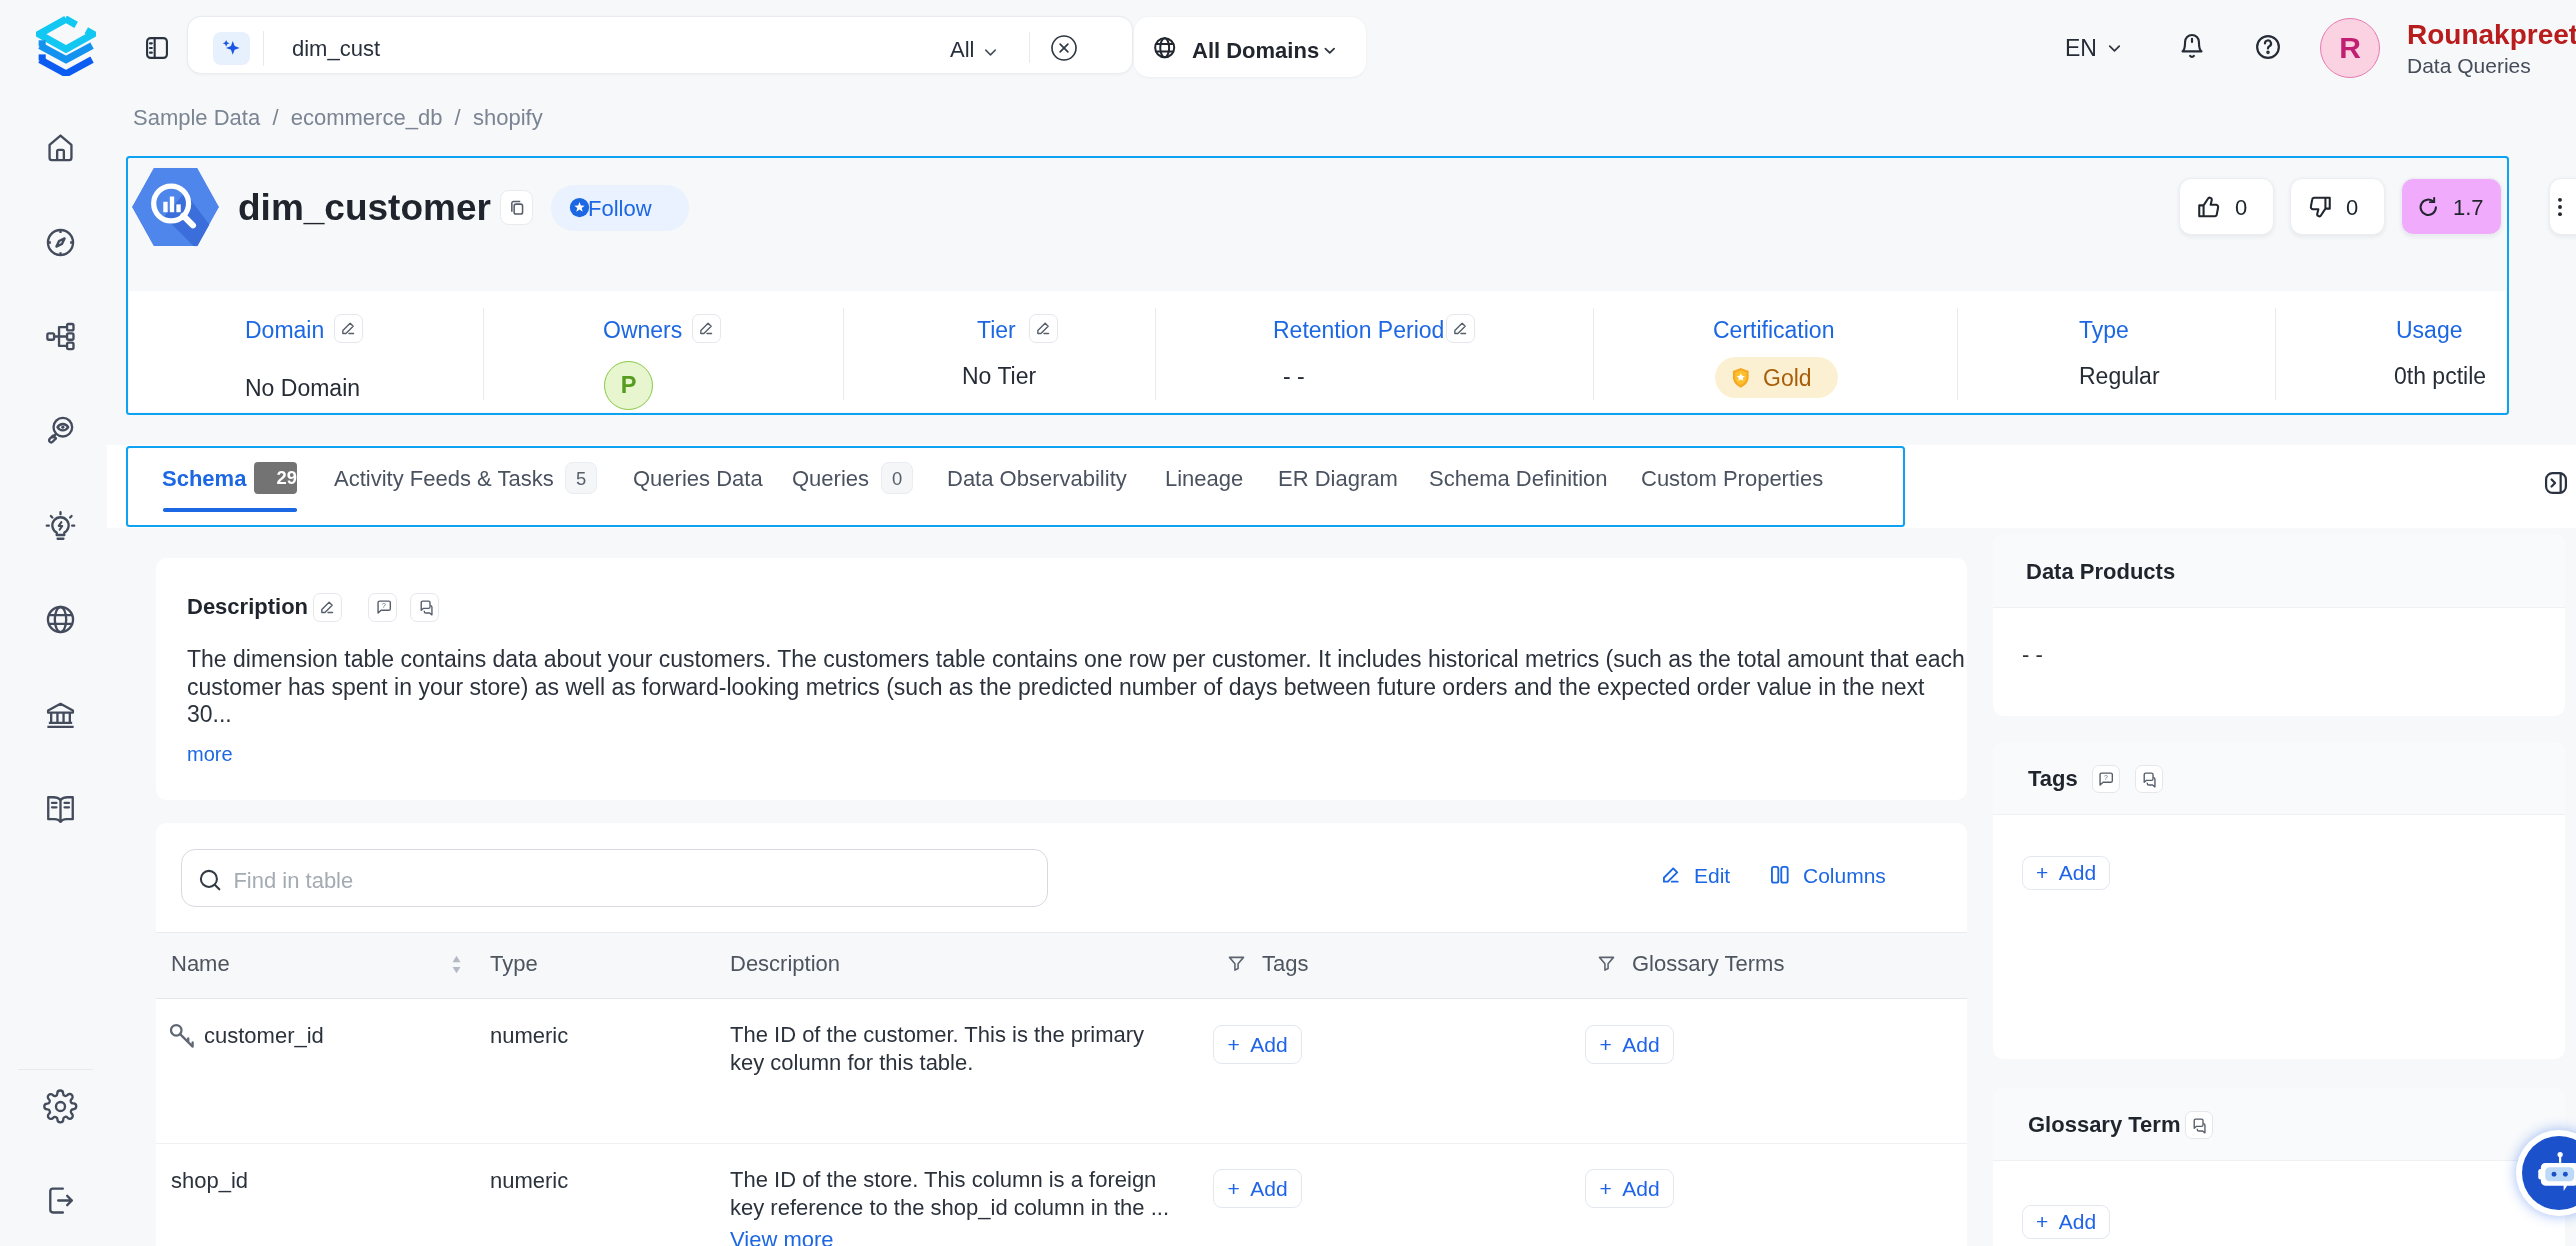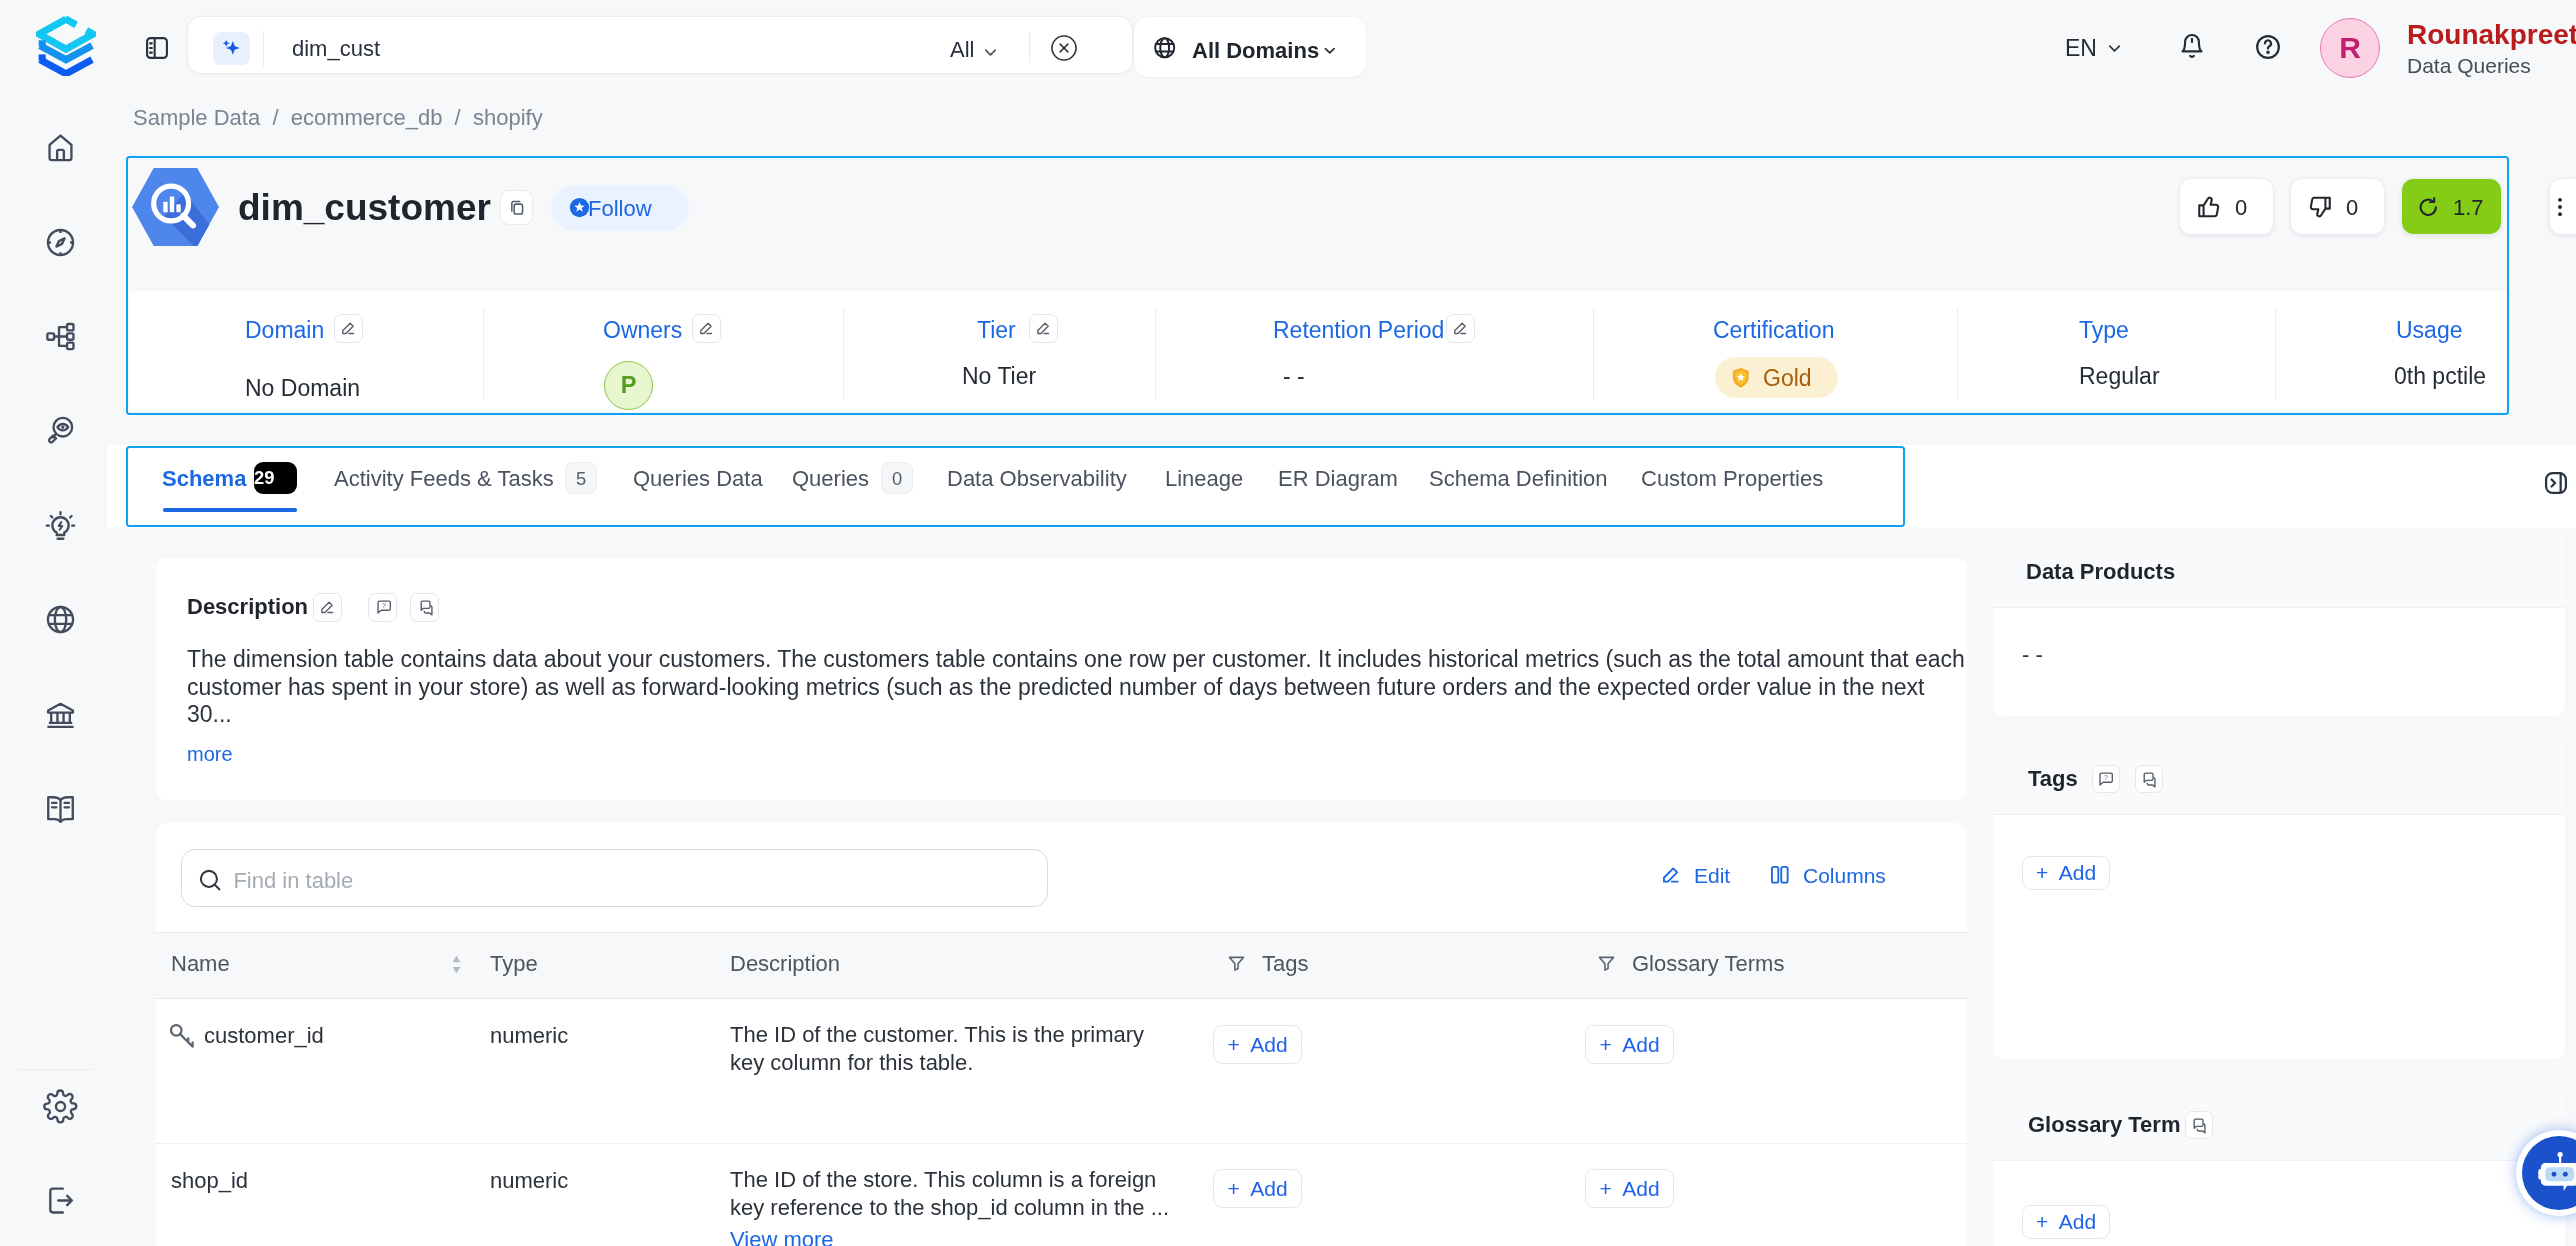--- a/index.html
+++ b/index.html
@@ -140,21 +140,21 @@
   <div class="abs" style="left:55px; top:15.8px; font-size:22px; color:#21262e;">0</div>
 </div>
 <div class="abs" style="left:2290px; top:178px; width:95px; height:57px; background:#fff; border:0.9px solid #eceef2; border-radius:12.3px; box-shadow:0 1.8px 4.4px rgba(30,40,60,0.07);">
   <svg class="abs" style="left:15.8px; top:15px;" width="26" height="26" viewBox="0 0 24 24" fill="none" stroke="#21262e" stroke-width="1.9" stroke-linejoin="round">
     <g transform="rotate(180 12 12)">
         <path d="M7 10.5 v10 M7 20.5 h10.2 a2 2 0 0 0 2 -1.7 l1.2 -6.3 a2 2 0 0 0 -2 -2.5 h-4.9 l1 -4.2 a1.9 1.9 0 0 0 -3.5 -1.4 l-4 6.1 h-4 v10 h4"></path>
       </g>
   </svg>
   <div class="abs" style="left:55px; top:15.8px; font-size:22px; color:#21262e;">0</div>
 </div>
-<div class="abs" style="left:2401px; top:178px; width:101px; height:57px; background:#84cc16; border:0.9px solid #eceef2; border-radius:12.3px; box-shadow:0 1.8px 4.4px rgba(30,40,60,0.07);">
+<div class="abs" style="left:2401px; top:178px; width:101px; height:57px; background:#f0abfc; border:0.9px solid #eceef2; border-radius:12.3px; box-shadow:0 1.8px 4.4px rgba(30,40,60,0.07);">
   <svg class="abs" style="left:14px; top:15.8px;" width="24.5" height="24.5" viewBox="0 0 24 24" fill="none" stroke="#21262e" stroke-width="2" stroke-linecap="round">
     <path d="M19.5 12 a7.5 7.5 0 1 1 -2.2 -5.3"></path>
     <path d="M17.8 2.8 v4.2 h-4.2" stroke-width="1.9"></path>
   </svg>
   <div class="abs" style="left:51px; top:15.8px; font-size:22px; color:#21262e;">1.7</div>
 </div>
 <div class="abs" style="left:2549px; top:178px; width:40px; height:57px; background:#fff; border:0.9px solid #eceef2; border-radius:12.3px; box-shadow:0 1.8px 4.4px rgba(30,40,60,0.07);">
   <svg class="abs" style="left:-2.6px; top:15px;" width="26" height="26" viewBox="0 0 24 24" fill="#21262e">
     <circle cx="12" cy="5.4" r="1.8"></circle>
       <circle cx="12" cy="12" r="1.8"></circle>
@@ -219,21 +219,21 @@
   <div class="abs" style="left:2079px; top:317px; font-size:23px; color:#1c67e3;">Type</div>
   <div class="abs" style="left:2079px; top:363px; font-size:23px; color:#262c36;">Regular</div>
 
   <div class="abs" style="left:2396px; top:317px; font-size:23px; color:#1c67e3;">Usage</div>
   <div class="abs" style="left:2394px; top:363px; font-size:23px; color:#262c36;">0th pctile</div>
 </div>
 
 <div class="abs" style="left:107px; top:445px; width:2469px; height:83px; background:#fff;"></div>
 <div class="abs" style="left:126px; top:446px; width:1779px; height:81px; border:2.6px solid #0da2f2; border-radius:3.5px;"></div>
 <div class="abs" style="left:162px; top:466px; font-size:22px; font-weight:700; color:#1c67e3;">Schema</div>
-<div class="abs" style="left:254px; top:462px; width:43px; height:31.5px; background:#000000; border-radius:9px; text-align:left;"><span style="font-size:18.4px; font-weight:700; color:#fff; line-height:31.5px;">29</span></div>
+<div class="abs" style="left:254px; top:462px; width:43px; height:31.5px; background:#737373; border-radius:4px; text-align:right;"><span style="font-size:18.4px; font-weight:700; color:#fff; line-height:31.5px;">29</span></div>
 <div class="abs" style="left:163px; top:508px; width:134px; height:3.5px; background:#1c67e3; border-radius:1.8px;"></div>
 <div class="abs" style="left:334px; top:466px; font-size:22px; color:#4a5260;">Activity Feeds &amp; Tasks</div>
 <div class="abs" style="left:565px; top:462px; width:32px; height:31.5px; background:#f4f6f8; border:0.9px solid #e9ecf0; border-radius:7.9px; text-align:center;"><span style="font-size:18.4px; color:#57606a; line-height:31.5px;">5</span></div>
 <div class="abs" style="left:633px; top:466px; font-size:22px; color:#4a5260;">Queries Data</div>
 <div class="abs" style="left:792px; top:466px; font-size:22px; color:#4a5260;">Queries</div>
 <div class="abs" style="left:881px; top:462px; width:32px; height:31.5px; background:#f4f6f8; border:0.9px solid #e9ecf0; border-radius:7.9px; text-align:center;"><span style="font-size:18.4px; color:#57606a; line-height:31.5px;">0</span></div>
 <div class="abs" style="left:947px; top:466px; font-size:22px; color:#4a5260;">Data Observability</div>
 <div class="abs" style="left:1165px; top:466px; font-size:22px; color:#4a5260;">Lineage</div>
 <div class="abs" style="left:1278px; top:466px; font-size:22px; color:#4a5260;">ER Diagram</div>
 <div class="abs" style="left:1429px; top:466px; font-size:22px; color:#4a5260;">Schema Definition</div>

